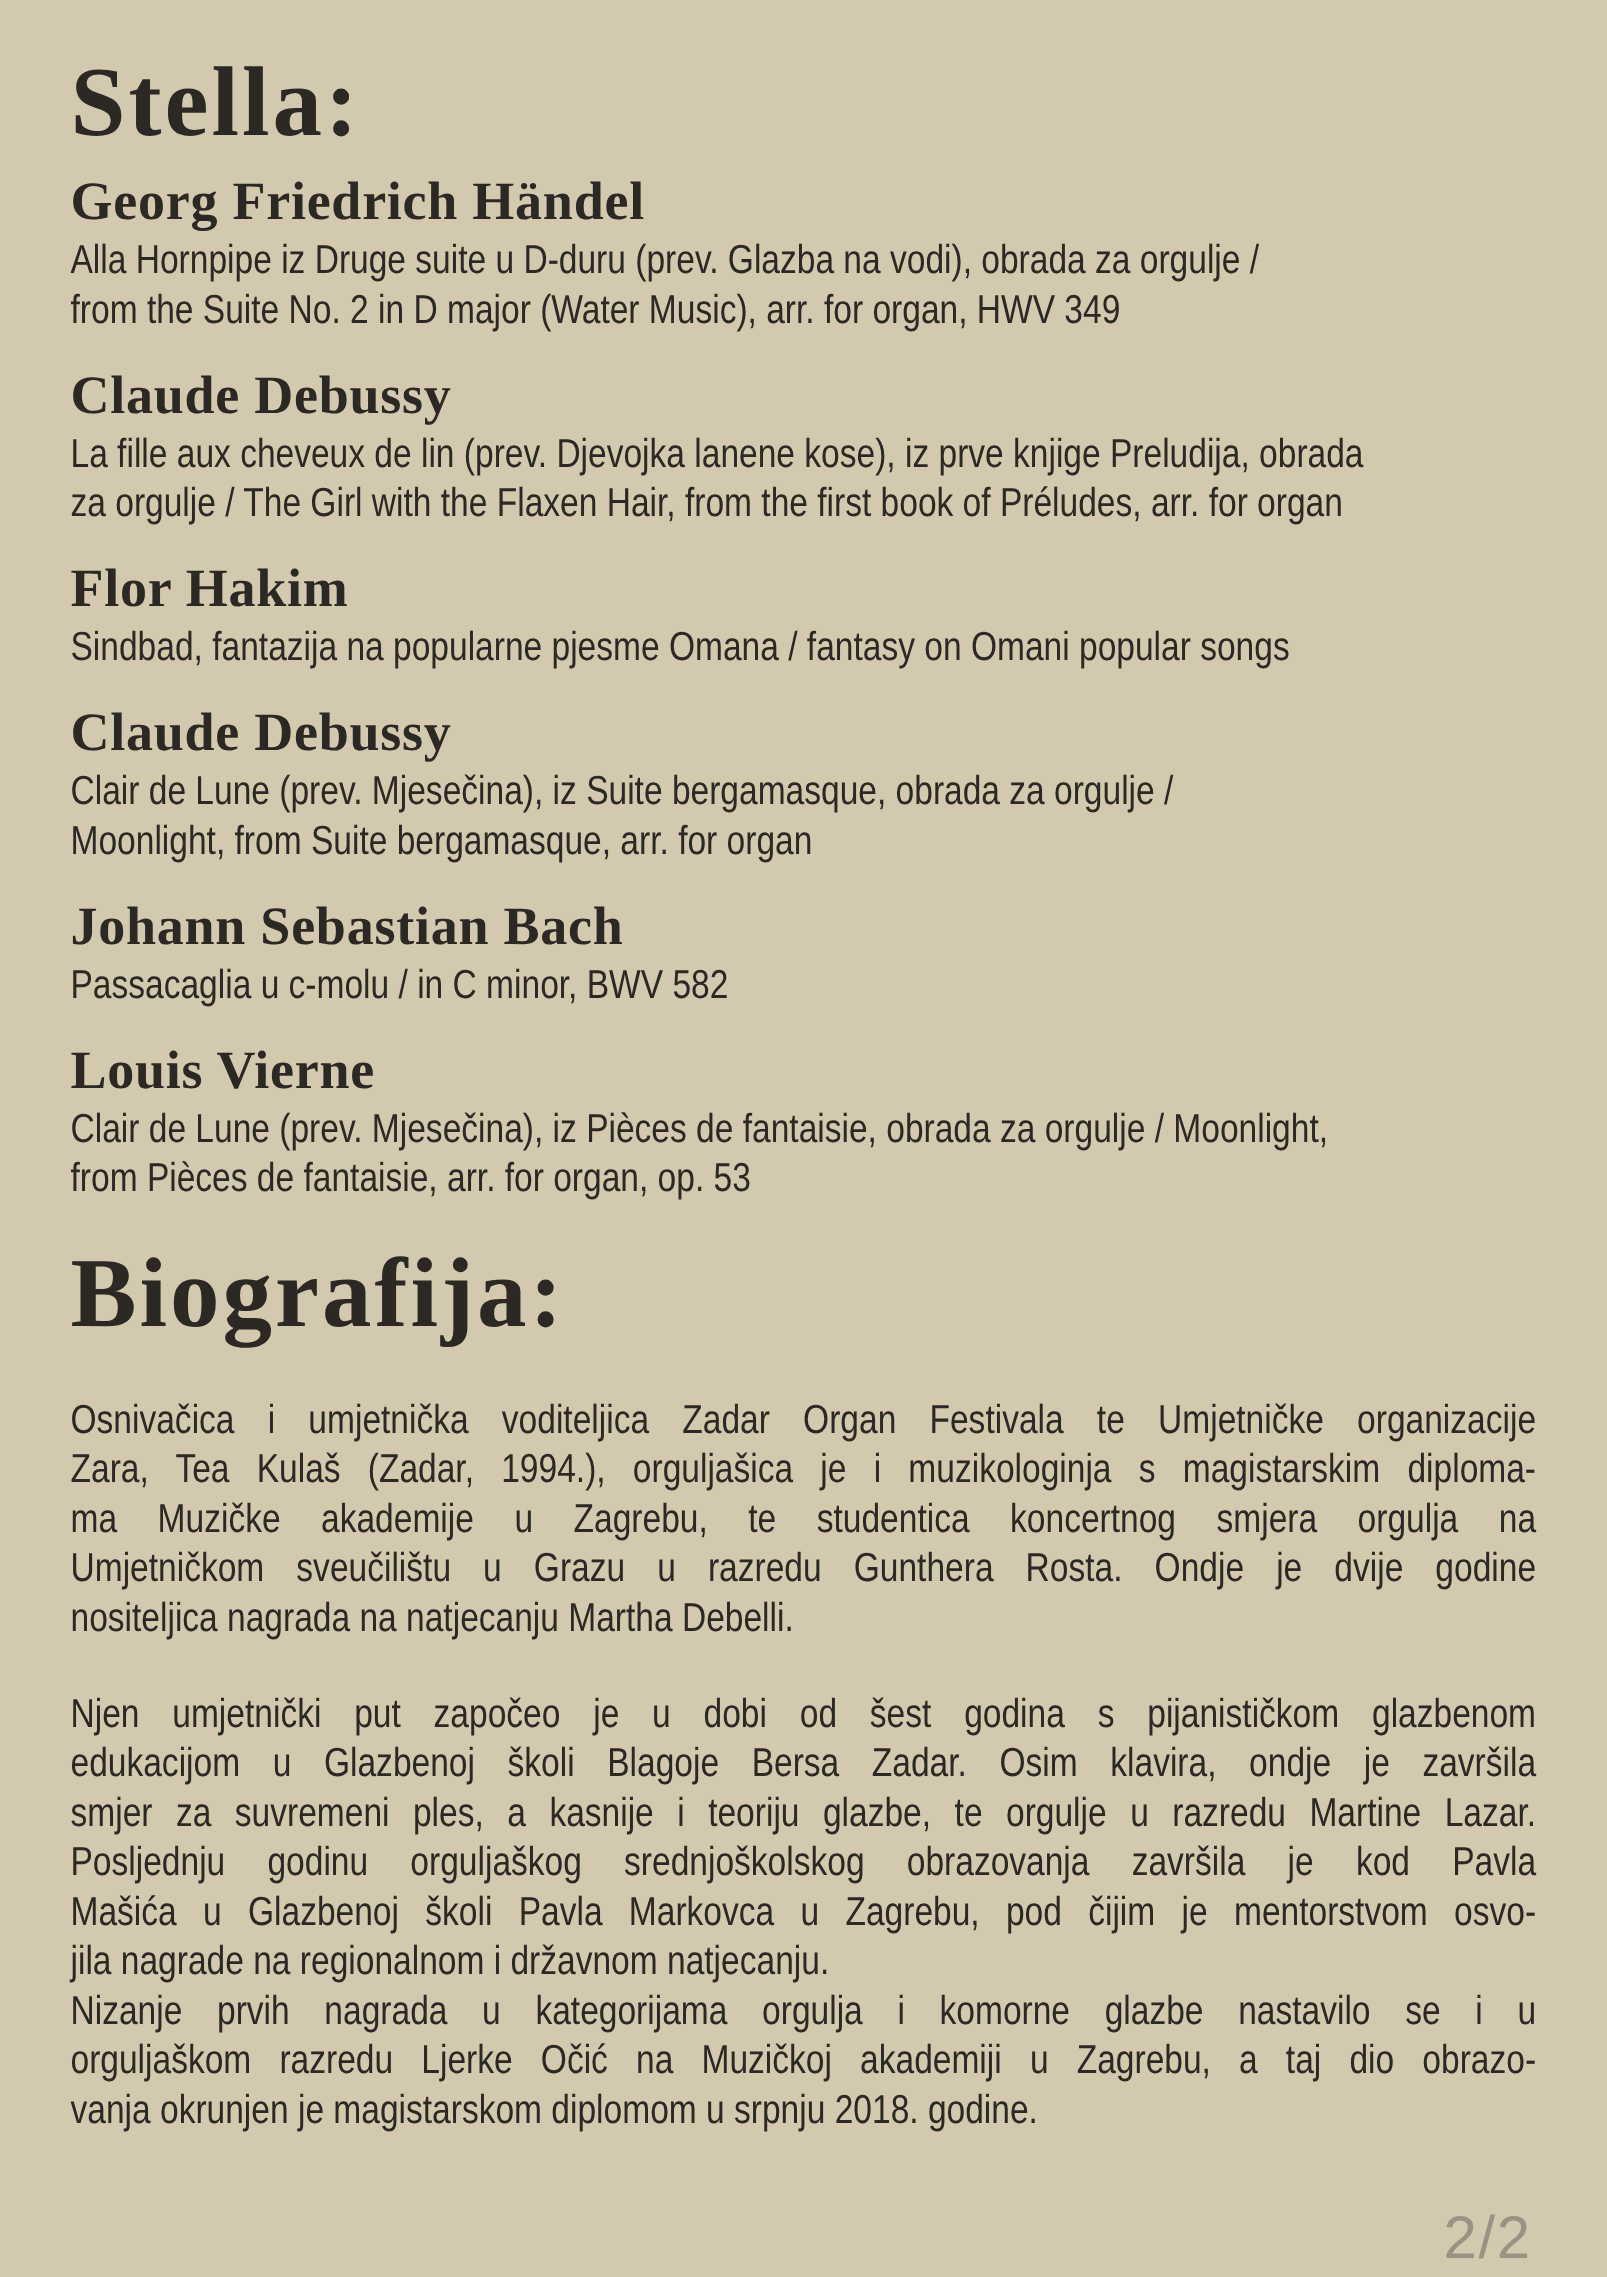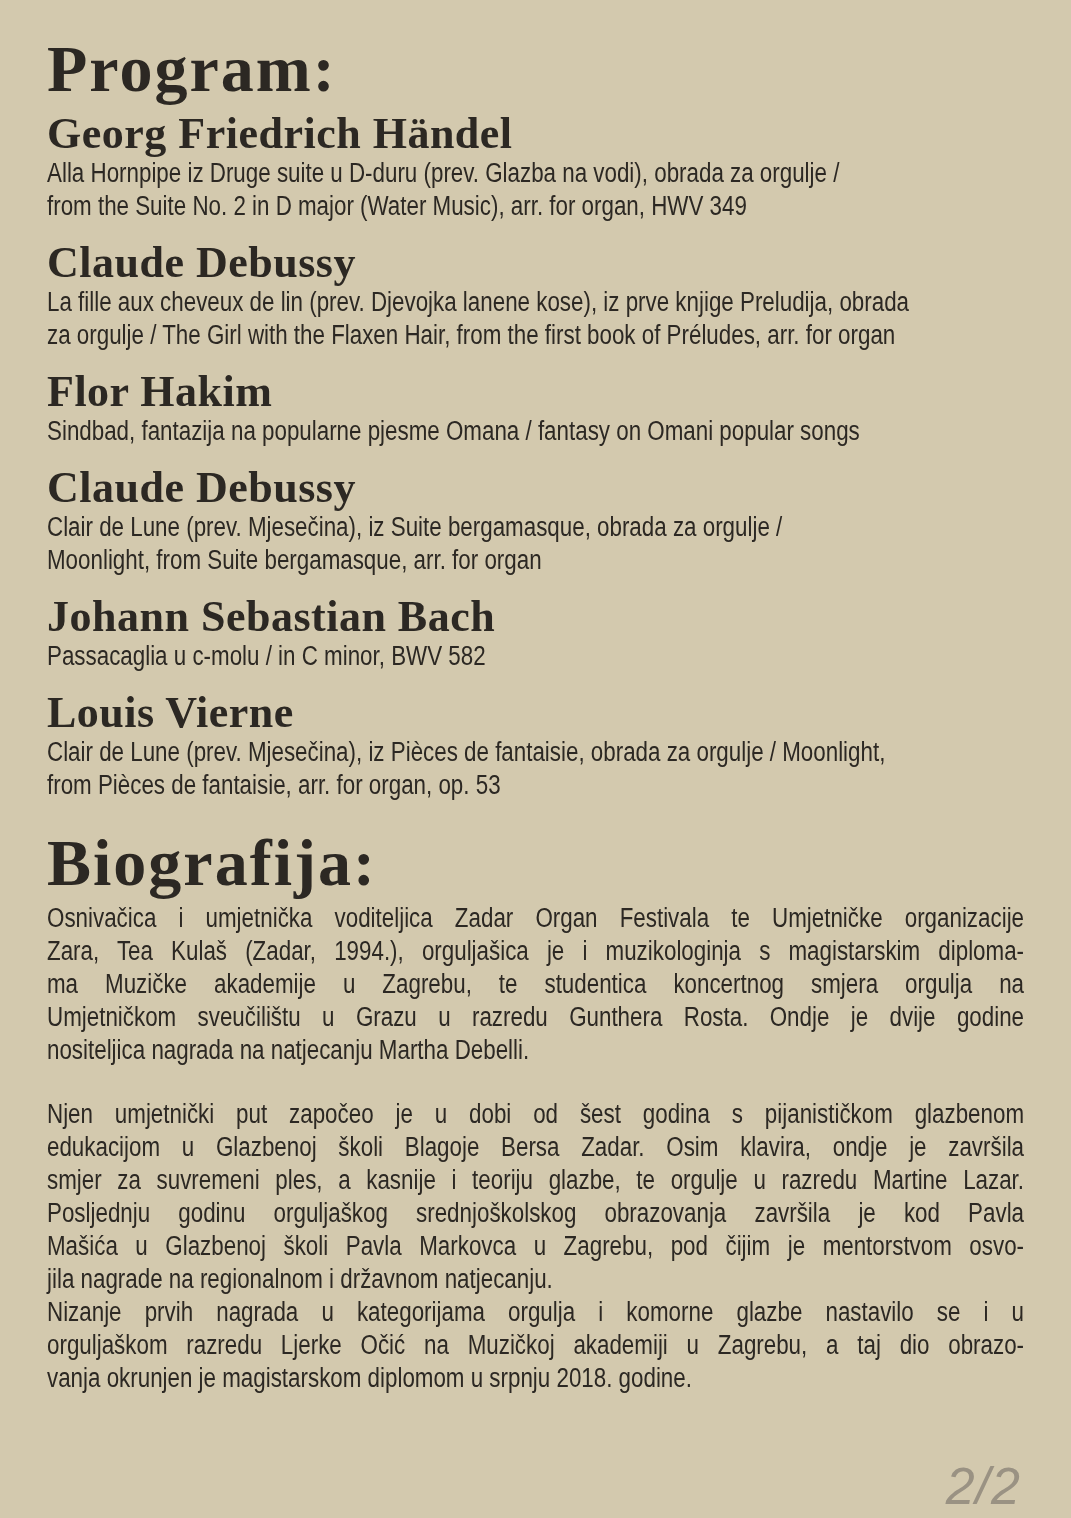--- a/index.html
+++ b/index.html
@@ -23,27 +23,27 @@
   h1.section-title{
     font-family:"Liberation Serif",serif;
     font-weight:bold;
     font-size:66px;
     line-height:70px;
     letter-spacing:2px;
     margin:0 0 10px 0;
   }
   h1.bio-title{
     margin-top:26px;
-    margin-bottom:4px;
+    margin-bottom:32px;
   }
   .entry{margin:0 0 20px 0;}
   .composer{
     font-family:"Liberation Serif",serif;
     font-weight:bold;
-    font-size:44px;
+    font-size:36px;
     line-height:40px;
     letter-spacing:0.5px;
     margin:0 0 3px 0;
   }
   
   .cond{
     width:1180px;
     transform:scaleX(0.828);
     transform-origin:left top;
   }
@@ -57,33 +57,32 @@
     text-align:justify;
     text-align-last:justify;
     white-space:normal;
   }
   .para{margin:0;}
   .para-gap{margin-bottom:31px;}
   .page-number{
     position:absolute;
     right:50px;
     bottom:6px;
-    font-size:52px;
+    font-size:40px;
     line-height:1;
     color:var(--muted);
     letter-spacing:1px;
-    font-style:italic;
   }
 </style>
 </head>
 <body>
 
 <main class="content">
 
-  <h1 class="section-title">Program:</h1>
+  <h1 class="section-title">Stella:</h1>
 
   <section>
   <article class="entry">
     <h2 class="composer">Georg Friedrich Händel</h2>
     <div class="work cond">
           <div class="line lline">Alla Hornpipe iz Druge suite u D-duru (prev. Glazba na vodi), obrada za orgulje /</div>
           <div class="line lline">from the Suite No. 2 in D major (Water Music), arr. for organ, HWV 349</div>
         </div>
   </article>
 

